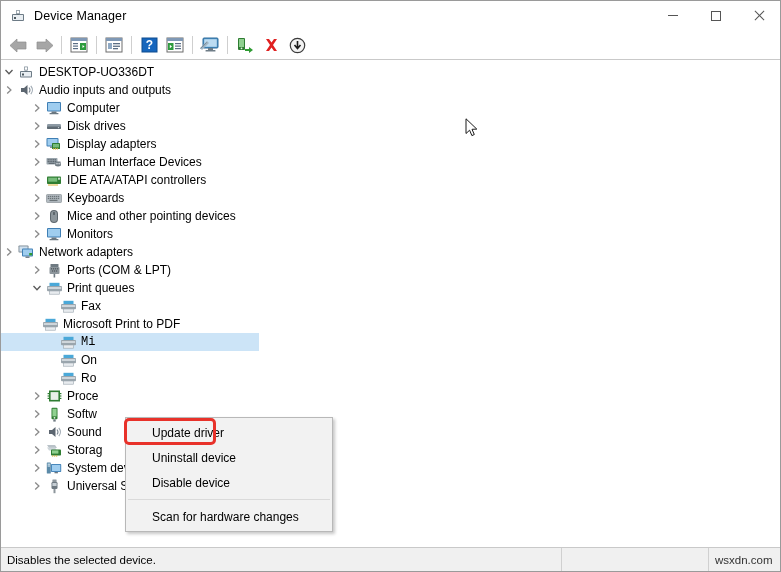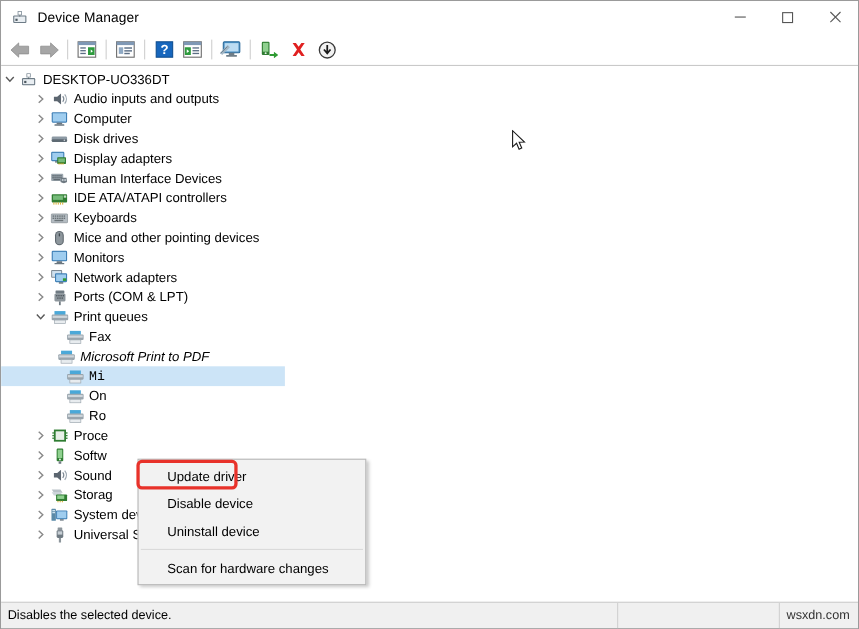--- a/index.html
+++ b/index.html
@@ -366,21 +366,21 @@
               <rect x="6" y="1.5" width="4" height="4" rx="0.5" fill="#8a97a1"></rect>
               <rect x="6.8" y="2.3" width="2.4" height="2.4" fill="#ffffff"></rect>
               <rect x="7.6" y="5.5" width="0.8" height="1" fill="#4c585f"></rect>
               <rect x="4" y="8.5" width="2" height="2" fill="#4c585f"></rect>
             </svg>
           </span>
           <span class="tlabel">DESKTOP-UO336DT</span>
         </div>
       </div>
 
-      <div class="row" style="padding-left:28px;">
+      <div class="row" style="">
         <div class="rowinner">
           <span class="twisty">
             <svg width="10" height="10" viewBox="0 0 10 10">
                 <path d="M3.2 1.5 L6.9 5 L3.2 8.5" stroke="#8a8a8a" stroke-width="1.3" fill="none"></path>
               </svg>
           </span>
           <span class="ticon">
             <svg width="15" height="14" viewBox="0 0 15 14">
               <path d="M2 5 L5 5 L8.5 2 L8.5 12 L5 9 L2 9 Z" fill="#5c6670"></path>
               <path d="M10 4.5 A4 4 0 0 1 10 9.5" stroke="#7d8893" stroke-width="1.1" fill="none"></path>
@@ -569,21 +569,21 @@
               <rect x="1" y="1" width="14" height="9.5" rx="1" fill="#3f7fb5"></rect>
               <rect x="2" y="2" width="12" height="7.5" fill="#9fcdef"></rect>
               <rect x="5.5" y="10.5" width="5" height="1.6" fill="#6b7780"></rect>
               <rect x="3.5" y="12" width="9" height="1.3" rx="0.5" fill="#6b7780"></rect>
             </svg>
           </span>
           <span class="tlabel">Monitors</span>
         </div>
       </div>
 
-      <div class="row" style="padding-left:28px;align-items:flex-end;">
+      <div class="row" style="align-items:flex-end;">
         <div class="rowinner">
           <span class="twisty">
             <svg width="10" height="10" viewBox="0 0 10 10">
                 <path d="M3.2 1.5 L6.9 5 L3.2 8.5" stroke="#8a8a8a" stroke-width="1.3" fill="none"></path>
               </svg>
           </span>
           <span class="ticon">
             <svg width="16" height="14" viewBox="0 0 16 14">
               <rect x="0.5" y="0.5" width="10" height="7" rx="0.8" fill="#7d8a94"></rect>
               <rect x="1.4" y="1.4" width="8.2" height="5.2" fill="#cfe0ee"></rect>
@@ -650,21 +650,21 @@
               <rect x="3.5" y="0.8" width="10" height="3.5" fill="#4aa8d8"></rect>
               <rect x="1" y="4" width="15" height="5.2" rx="1" fill="#9aa5ad"></rect>
               <rect x="1.8" y="5" width="13.4" height="2" fill="#cfd6db"></rect>
               <rect x="3.5" y="9" width="10" height="3.2" fill="#e8ecef" stroke="#9aa5ad" stroke-width="0.6"></rect>
             </svg>
           </span>
           <span class="tlabel">Fax</span>
         </div>
       </div>
 
-      <div class="row" style="padding-left:50px;font-style:italic;">
+      <div class="row" style="padding-left:40px;">
         <div class="rowinner">
           <span class="ticon">
             <svg width="17" height="13" viewBox="0 0 17 13">
               <rect x="3.5" y="0.8" width="10" height="3.5" fill="#4aa8d8"></rect>
               <rect x="1" y="4" width="15" height="5.2" rx="1" fill="#9aa5ad"></rect>
               <rect x="1.8" y="5" width="13.4" height="2" fill="#cfd6db"></rect>
               <rect x="3.5" y="9" width="10" height="3.2" fill="#e8ecef" stroke="#9aa5ad" stroke-width="0.6"></rect>
             </svg>
           </span>
           <span class="tlabel">Microsoft Print to PDF</span>
@@ -837,22 +837,22 @@
             </svg>
           </span>
           <span class="tlabel">Universal Serial Bus controllers</span>
         </div>
       </div>
 
     </div>
 
     <div id="ctxmenu">
       <div class="ctx-item">Update driver</div>
+      <div class="ctx-item">Uninstall device</div>
       <div class="ctx-item">Disable device</div>
-      <div class="ctx-item">Uninstall device</div>
       <div class="ctx-sep"></div>
       <div class="ctx-item">Scan for hardware changes</div>
 
       <div id="ctx-highlight"></div>
     </div>
 
     <div id="cursor">
       <svg width="14" height="20" viewBox="0 0 14 20">
         <path d="M1 0.8 L1 15.5 L4.6 12.2 L6.9 17.6 L9.3 16.5 L7 11.3 L11.8 11.1 Z" fill="#ffffff" stroke="#1a1a1a" stroke-width="1"></path>
       </svg>

